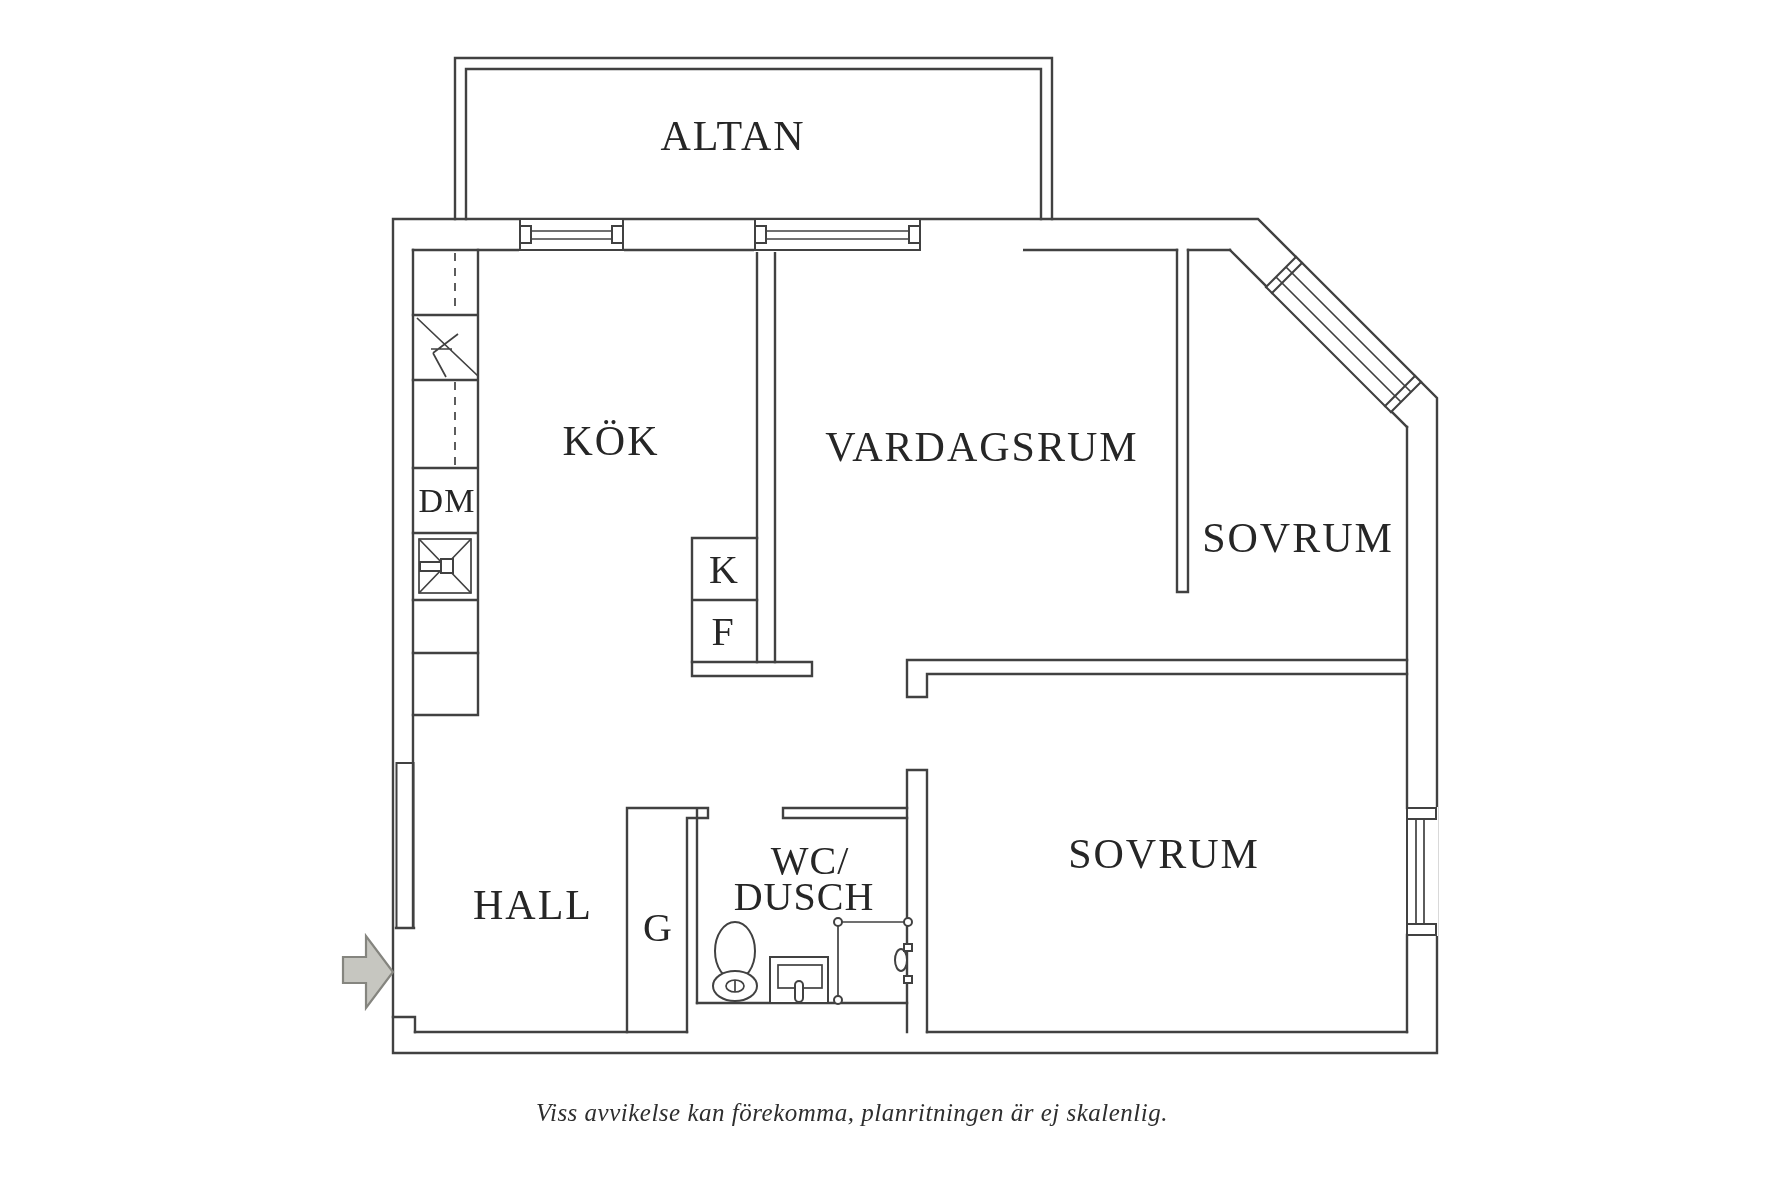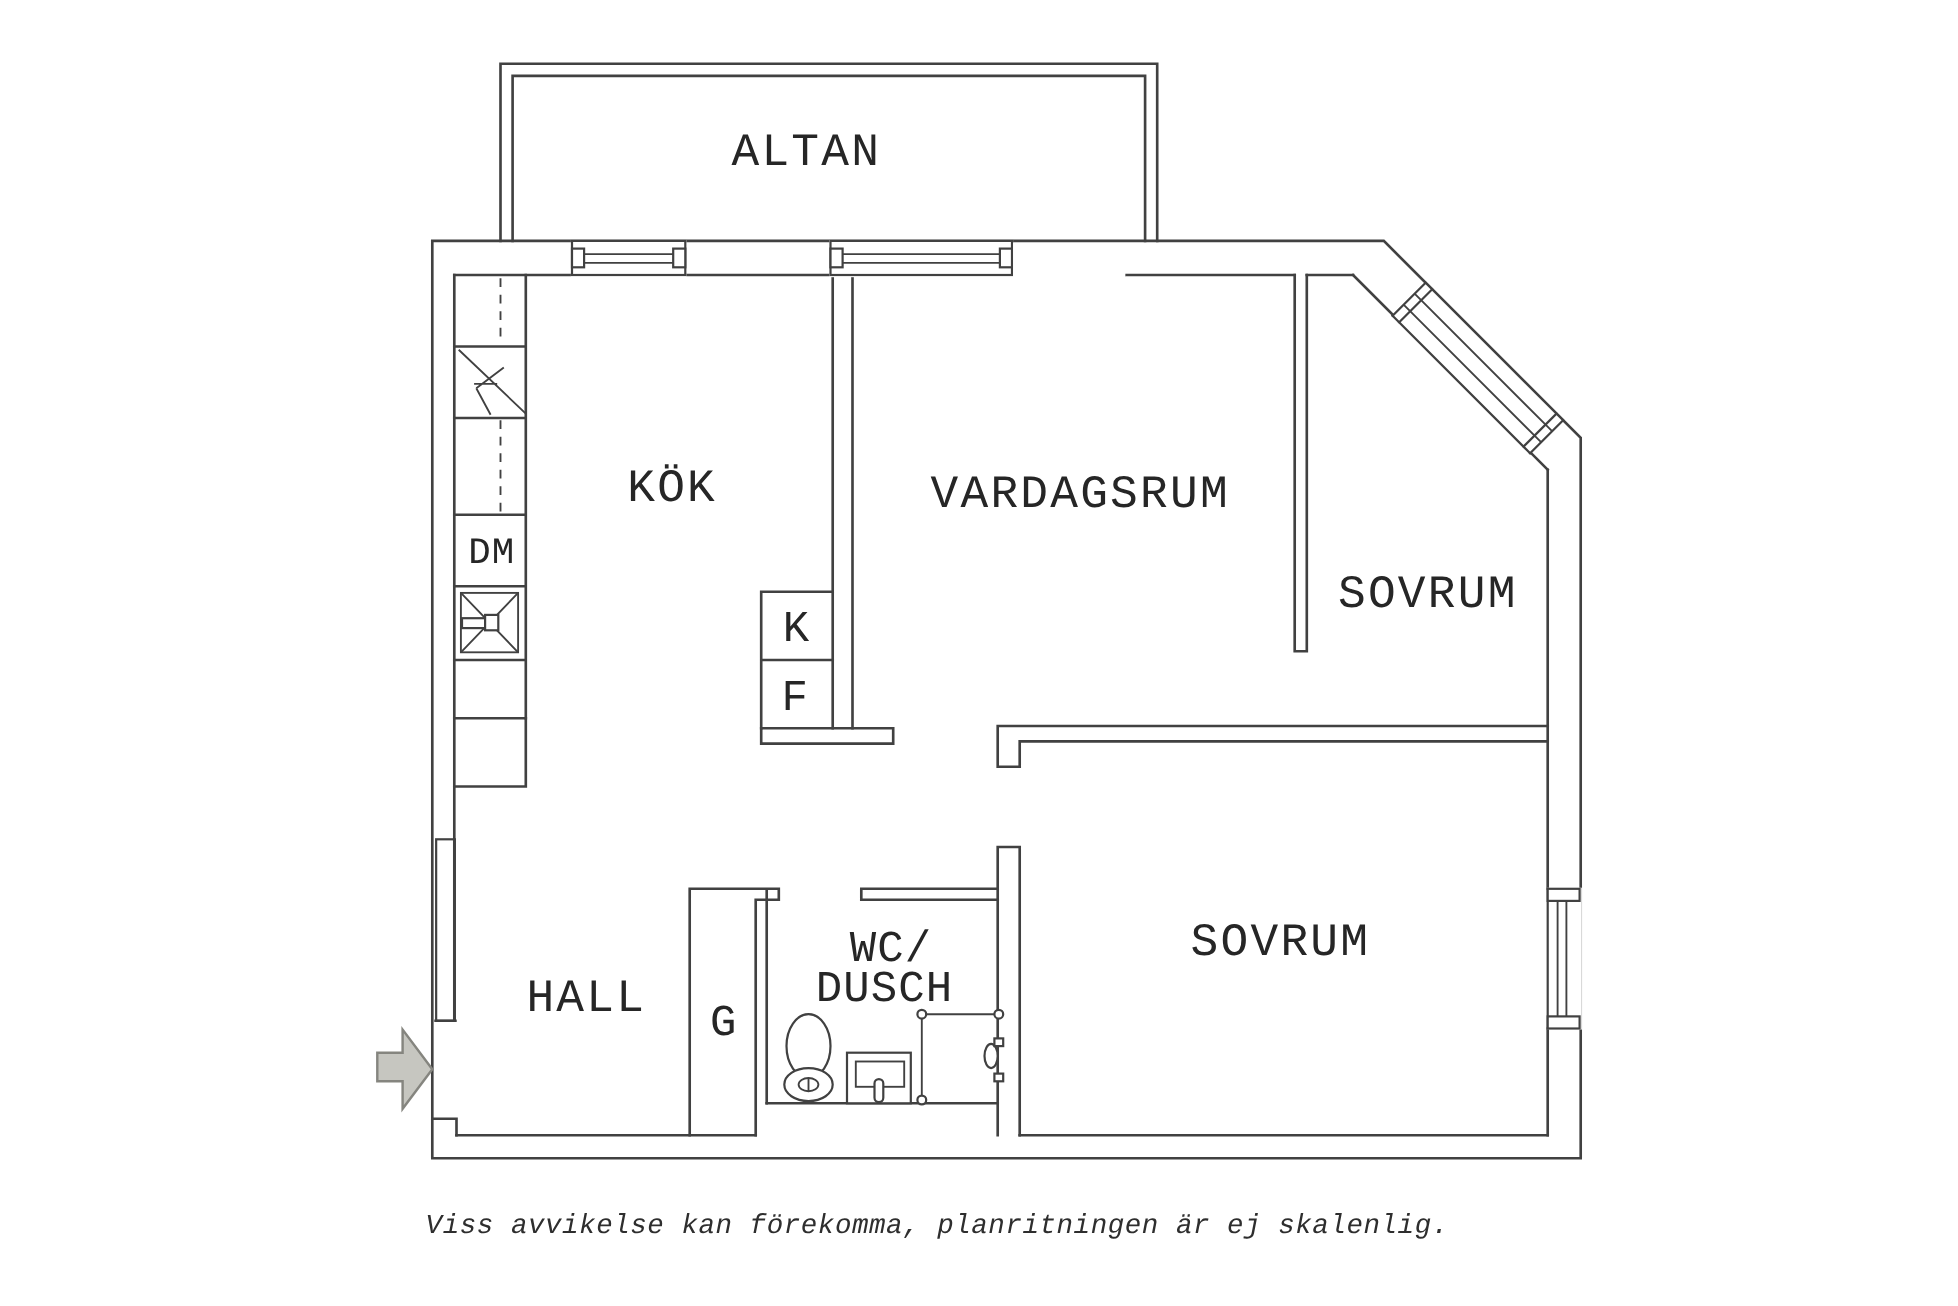--- a/index.html
+++ b/index.html
@@ -1,17 +1,17 @@
 <!DOCTYPE html>
 <html><head>
 <meta charset="utf-8">
 <style>
   html,body{margin:0;padding:0;background:#ffffff;}
   .wrap{position:relative;width:1780px;height:1187px;background:#ffffff;overflow:hidden;
-        font-family:Liberation Mono, monospace;}
+        font-family:Liberation Serif, serif;}
   svg{position:absolute;left:0;top:0;}
   
   .w   {fill:none;stroke:#414141;stroke-width:2.4;stroke-linecap:square;stroke-linejoin:miter;}
   .w2  {fill:none;stroke:#414141;stroke-width:2;stroke-linecap:square;}
   .thin{fill:none;stroke:#414141;stroke-width:1.7;}
   .dash{fill:none;stroke:#414141;stroke-width:1.7;stroke-dasharray:8 7;}
   .wh  {fill:#ffffff;stroke:none;}
   .whs {fill:#ffffff;stroke:#414141;stroke-width:2;}
   .fix {fill:#ffffff;stroke:#414141;stroke-width:2;}
   

